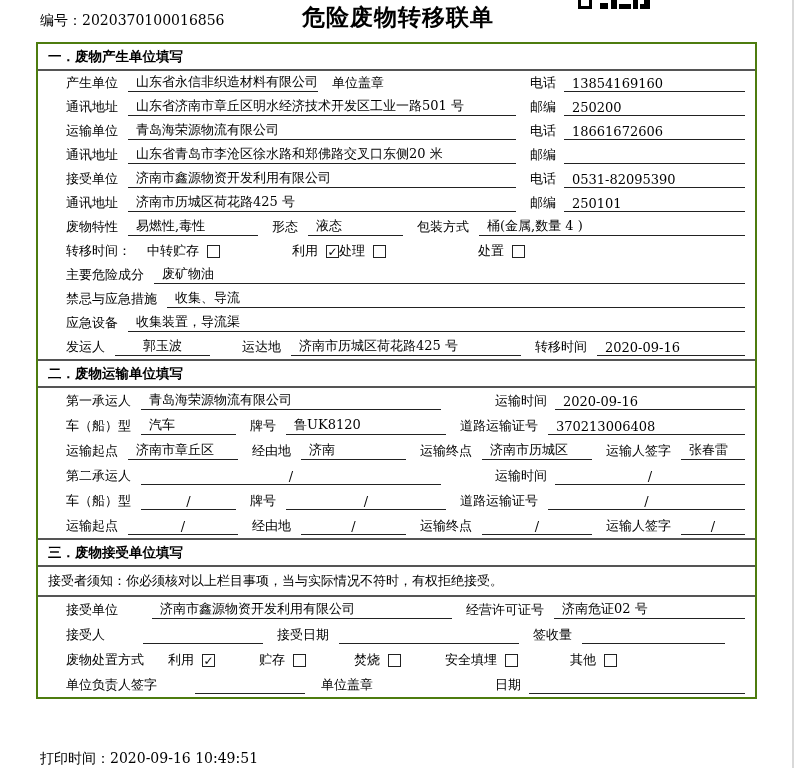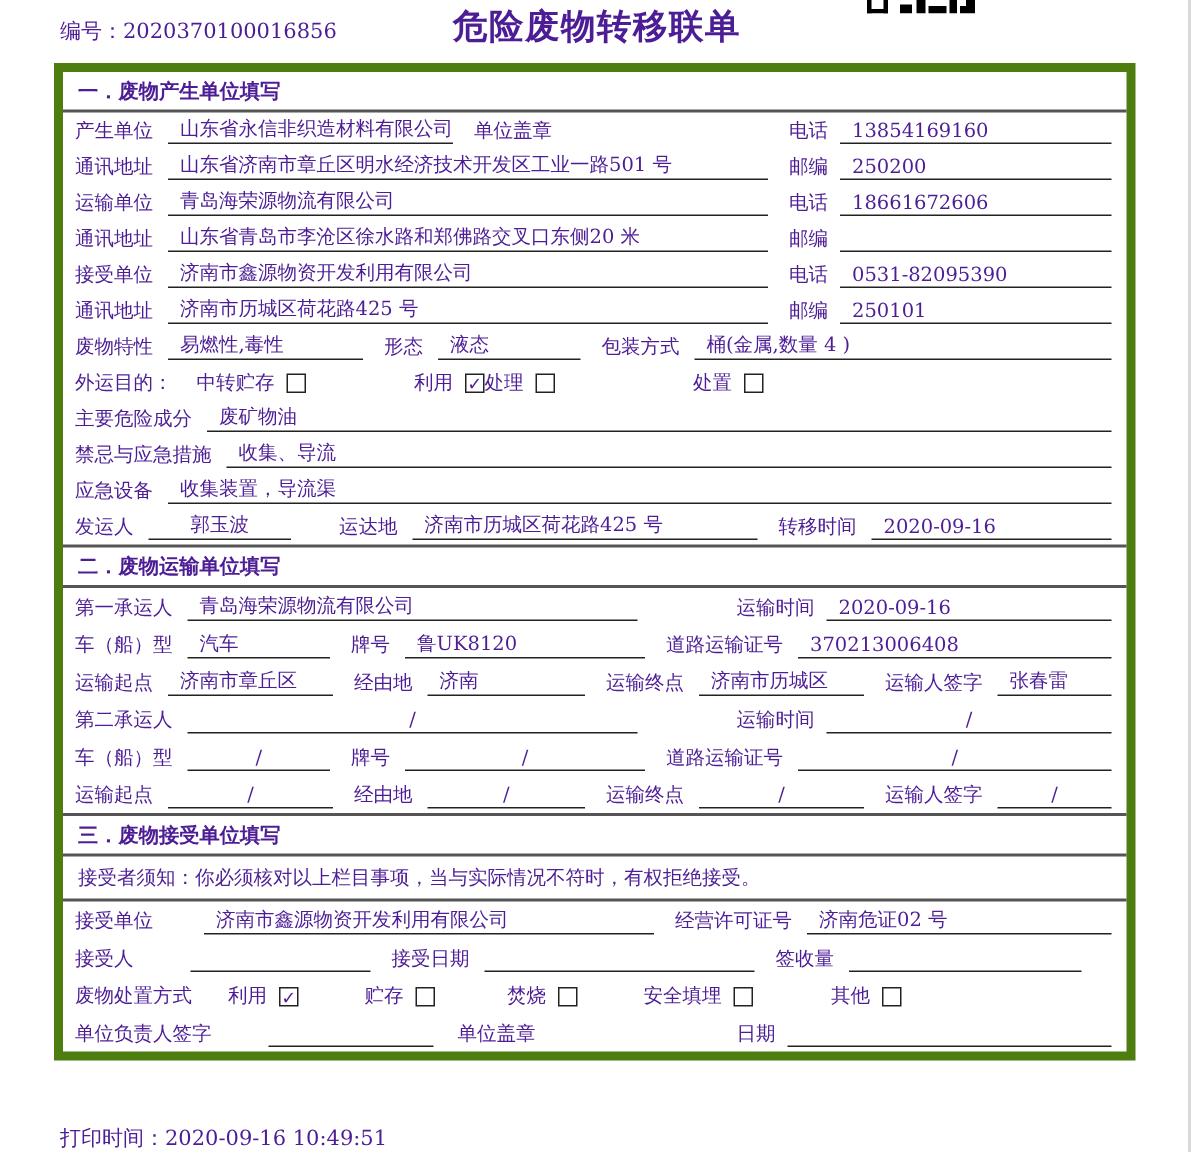--- a/index.html
+++ b/index.html
@@ -1,41 +1,41 @@
 <!DOCTYPE html>
 <html><head>
 <meta charset="utf-8">
 <style>
   * { margin:0; padding:0; box-sizing:border-box; }
   html,body { background:#fff; }
   .page {
     position:relative; width:796px; height:768px; background:#ffffff;
     font-family:"DejaVu Serif","Liberation Serif",serif;
-    color:#4c1d95; font-size:13px; overflow:hidden;
+    color:#000000; font-size:13px; overflow:hidden;
   }
   .page-edge { position:absolute; top:0; right:2px; width:2px; height:100%; background:#d9d9d9; }
   .serial { position:absolute; left:40px; top:12px; font-size:14px; white-space:nowrap; }
   .doc-title {
     position:absolute; left:0; top:2px; width:100%; text-align:center;
     font-size:23px; font-weight:bold; letter-spacing:1px;
     font-family:"DejaVu Sans","Liberation Sans",sans-serif;
   }
   .qr-frag { position:absolute; left:578px; top:0; }
   .form-box {
     position:absolute; left:36px; top:42px; width:721px;
-    border:6px solid #4d7c0f; background:#fff;
+    border:2px solid #4d7c0f; background:#fff;
   }
   .sec-title {
     font-family:"DejaVu Sans","Liberation Sans",sans-serif;
     font-weight:bold; font-size:13.5px;
     padding:4px 10px 3px 10px; border-bottom:2px solid #555;
   }
   .sec-break { border-top:2px solid #555; }
   .notice { height:30px; display:flex; align-items:center; padding:0 10px; border-bottom:2px solid #555; }
-  .row { display:flex; align-items:flex-end; height:24px; padding:0 10px 3px 8px; }
+  .row { display:flex; align-items:flex-end; height:24px; padding:0 10px 3px 28px; }
   .row25 { height:25px; }
   .lbl { white-space:nowrap; margin-right:10px; flex:0 0 auto; }
   .plain { white-space:nowrap; flex:0 0 auto; }
   .u { border-bottom:1px solid #222; padding:0 8px; white-space:nowrap; overflow:hidden; min-height:16px; }
   .center { text-align:center; }
   .grow { flex:1 1 auto; }
   .mr14 { margin-right:14px; }
   .w95  { width:95px;  flex:0 0 auto; }
   .w105 { width:105px; flex:0 0 auto; }
   .w110 { width:110px; flex:0 0 auto; }
@@ -142,21 +142,21 @@
     <div class="row">
       <span class="lbl">废物特性</span>
       <span class="u w130 mr14">易燃性,毒性</span>
       <span class="lbl">形态</span>
       <span class="u w95 mr14">液态</span>
       <span class="lbl">包装方式</span>
       <span class="u grow">桶(金属,数量 4 )</span>
     </div>
 
     <div class="row">
-      <span class="lbl">外运目的：</span>
+      <span class="lbl">转移时间：</span>
       <span class="opt" style="margin-left:6px">
         <span class="plain">中转贮存</span>
         <span class="cb"><span></span></span>
       </span>
       <span class="opt" style="margin-left:72px">
         <span class="plain">利用</span>
         <span class="cb"><span>✓</span></span>
       </span>
       <span class="opt" style="">
         <span class="plain">处理</span>

